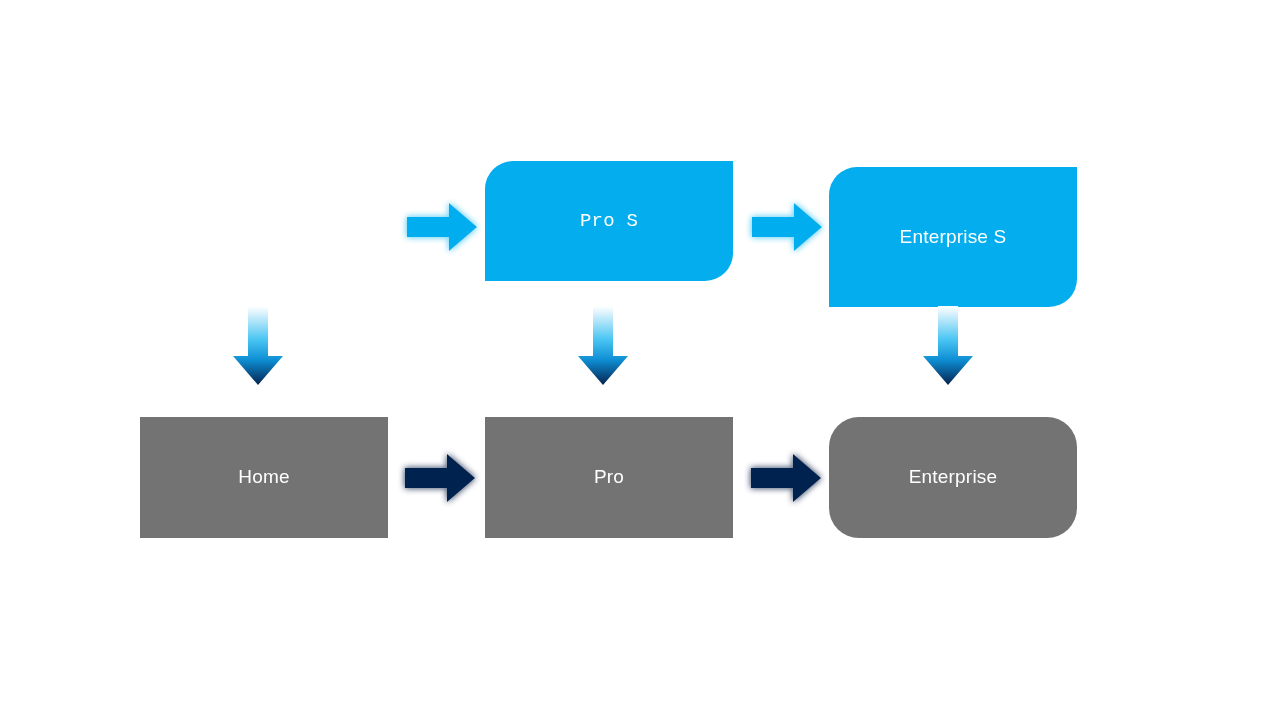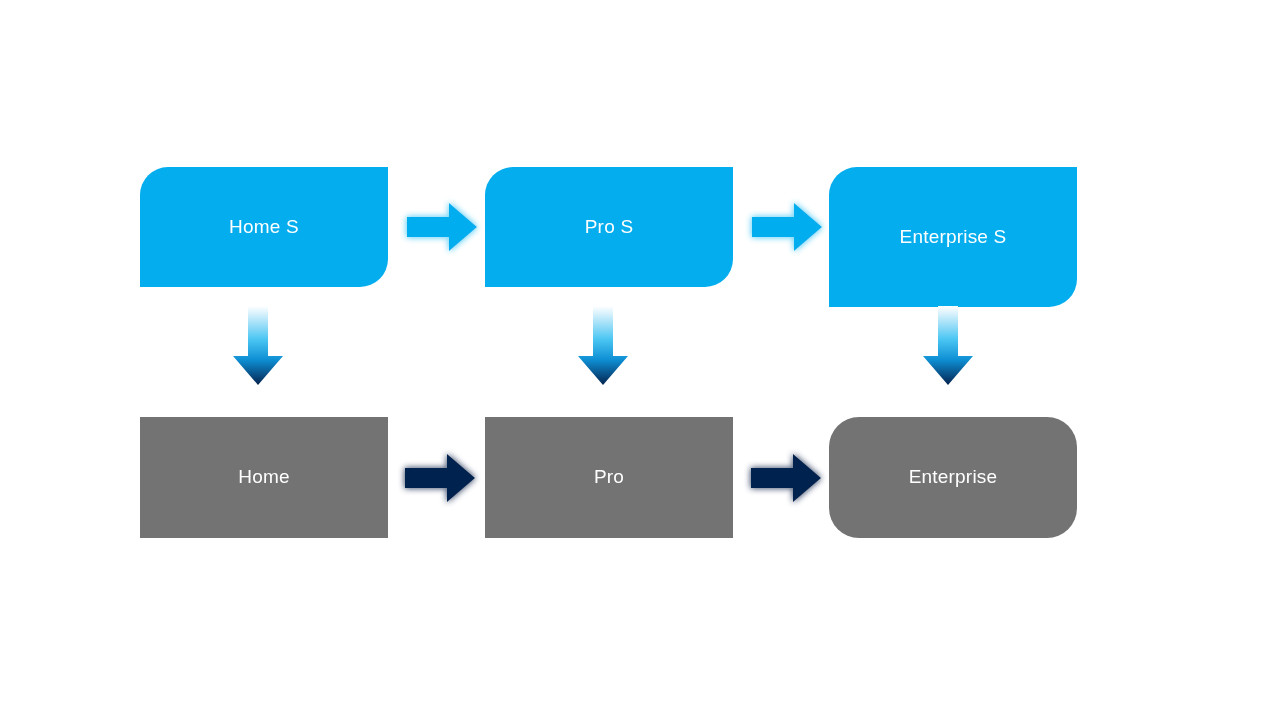--- a/index.html
+++ b/index.html
@@ -63,25 +63,22 @@
     width: 54px;
     height: 82px;
   }
   .v-arrow svg { display: block; overflow: visible; }
 </style>
 </head>
 <body>
 
 <div id="canvas">
 
-  <div class="node node-top" style="left:140px; top:167px; width:248px; height:120px;">
-    <span class="node-label">Home S</span>
-  </div>
-
-  <div class="node node-top" style="left:485px; top:167px; width:248px; height:120px;">
+
+  <div class="node node-top" style="left:485px; top:161px; width:248px; height:120px;font-family:Liberation Mono, monospace;">
     <span class="node-label">Pro S</span>
   </div>
 
   <div class="node node-top" style="left:829px; top:167px; width:248px; height:140px;text-align:right;">
     <span class="node-label">Enterprise S</span>
   </div>
 
   <div class="h-arrow" style="left:405px; top:200px;">
     <svg width="74" height="54" viewBox="0 0 74 54">
       <defs>

